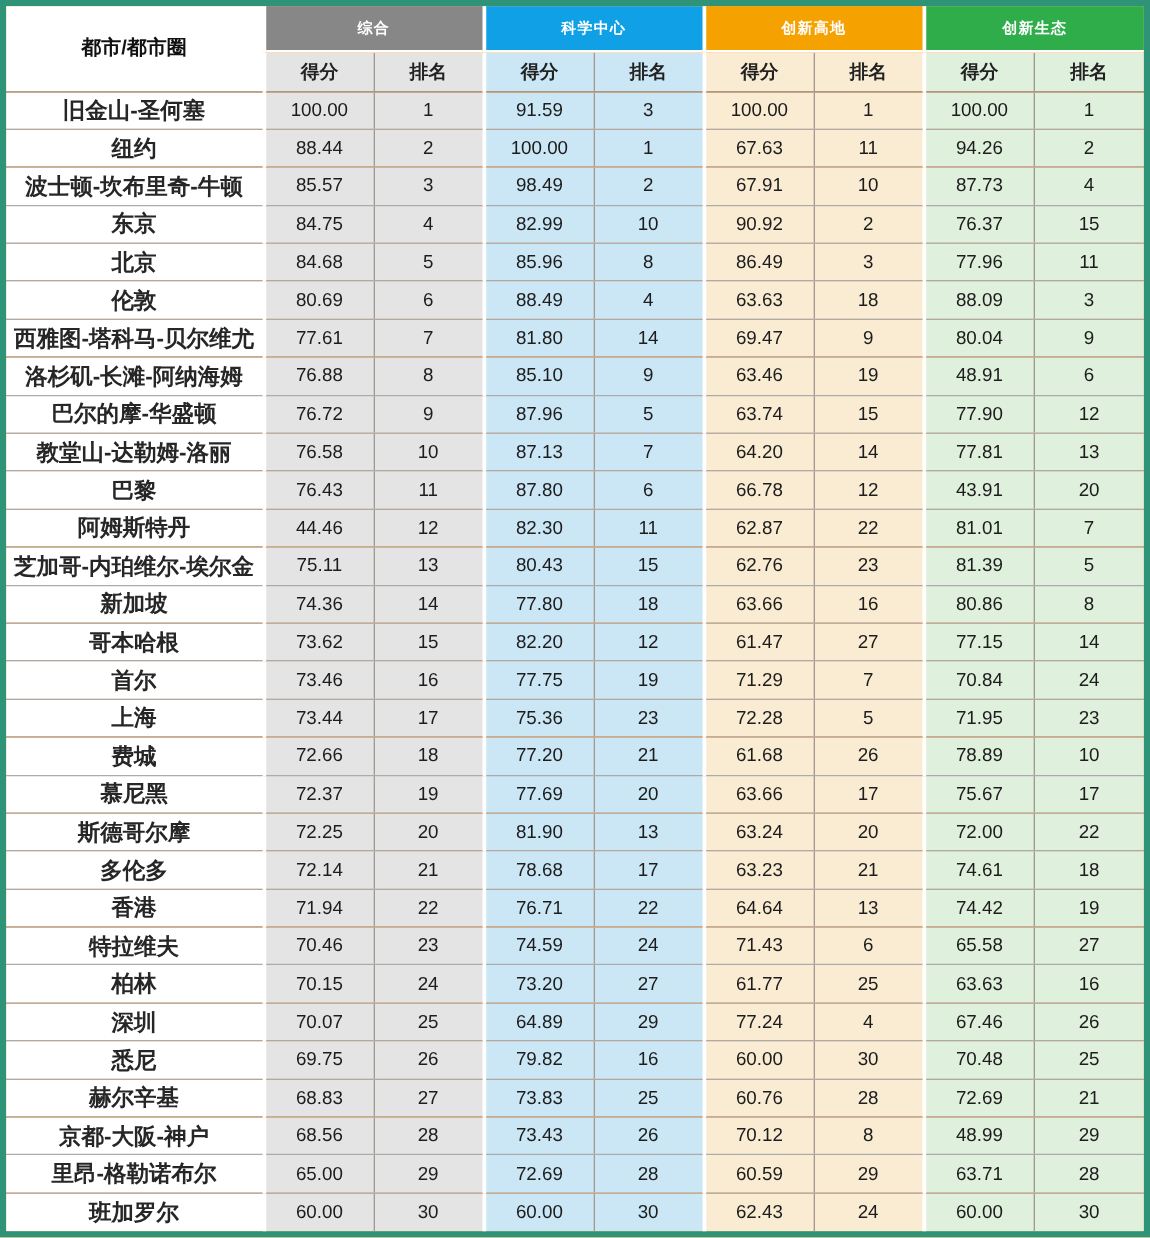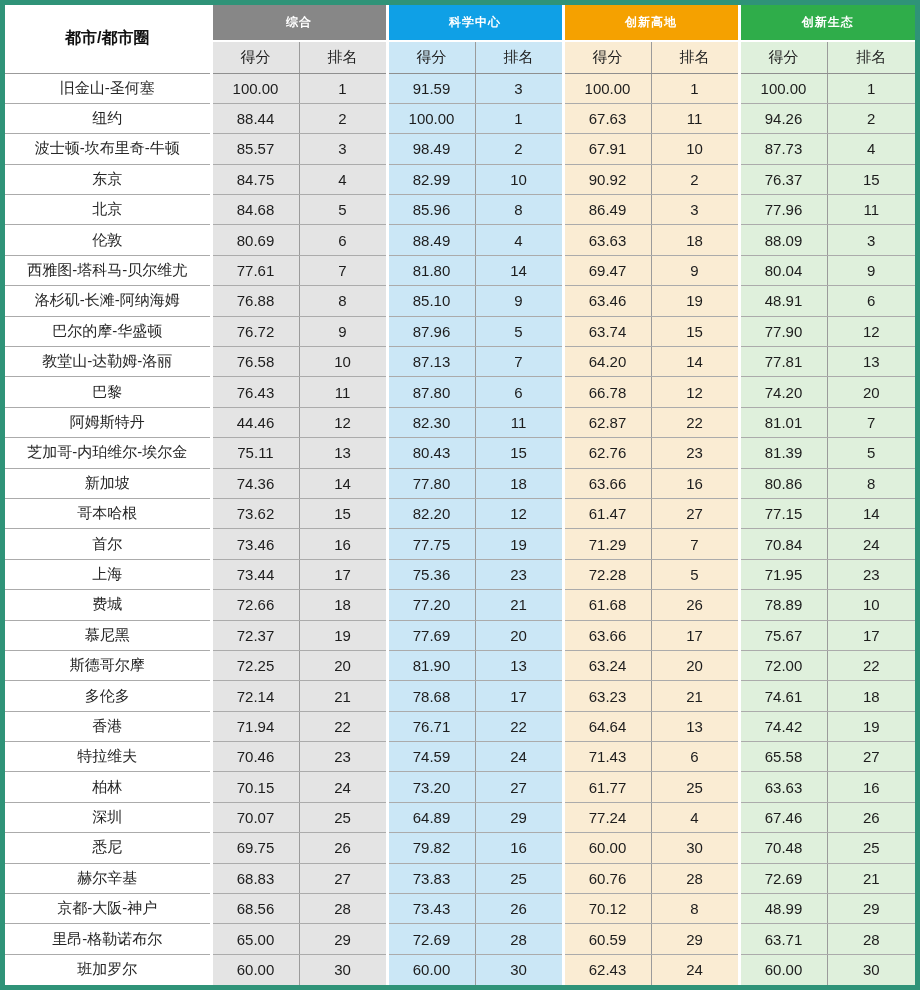--- a/index.html
+++ b/index.html
@@ -50,43 +50,44 @@
     letter-spacing: 1px;
   }
   th.band-overall  { background: #878787; }
   th.band-science  { background: #0FA0E6; }
   th.band-highland { background: #F5A100; margin-top: 20px; }
   th.band-eco      { background: #2FAD4A; margin-left: 40px; }
 
   
   th.sub-cell {
     font-size: 15px;
-    font-weight: normal;
+    font-weight: bold;
     color: #222222;
     border-bottom: 1px solid #8f8f8f;
   }
   .g0 { background: #E4E4E4; }
   .g1 { background: #CBE7F6; }
   .g2 { background: #FAECD3; }
   .g3 { background: #DFF0DC; }
 
   .score { border-left: 3px solid #ffffff; }
   .rank  { border-left: 1px solid #9b9b9b; }
 
   
   tbody tr { height: 30.4px; }
   tbody td {
     font-size: 15px;
     color: #1d1d1d;
     border-bottom: 1px solid #ABABAB;
   }
   td.city {
     background: #ffffff;
-    font-size: 15px;
+    font-size: 18px;
     color: #262626;
+    font-weight: bold;
   }
   tbody tr:last-child td { border-bottom: none; }
 </style>
 </head>
 <body>
 
 <div class="frame">
   <table class="rank-table">
     <colgroup>
       <col style="width:206px">
@@ -230,21 +231,21 @@
     <td class="g3 rank">13</td>
   </tr>
         <tr>
     <td class="city">巴黎</td>
     <td class="g0 score">76.43</td>
     <td class="g0 rank">11</td>
     <td class="g1 score">87.80</td>
     <td class="g1 rank">6</td>
     <td class="g2 score">66.78</td>
     <td class="g2 rank">12</td>
-    <td class="g3 score">74.20</td>
+    <td class="g3 score">43.91</td>
     <td class="g3 rank">20</td>
   </tr>
         <tr>
     <td class="city">阿姆斯特丹</td>
     <td class="g0 score">44.46</td>
     <td class="g0 rank">12</td>
     <td class="g1 score">82.30</td>
     <td class="g1 rank">11</td>
     <td class="g2 score">62.87</td>
     <td class="g2 rank">22</td>

